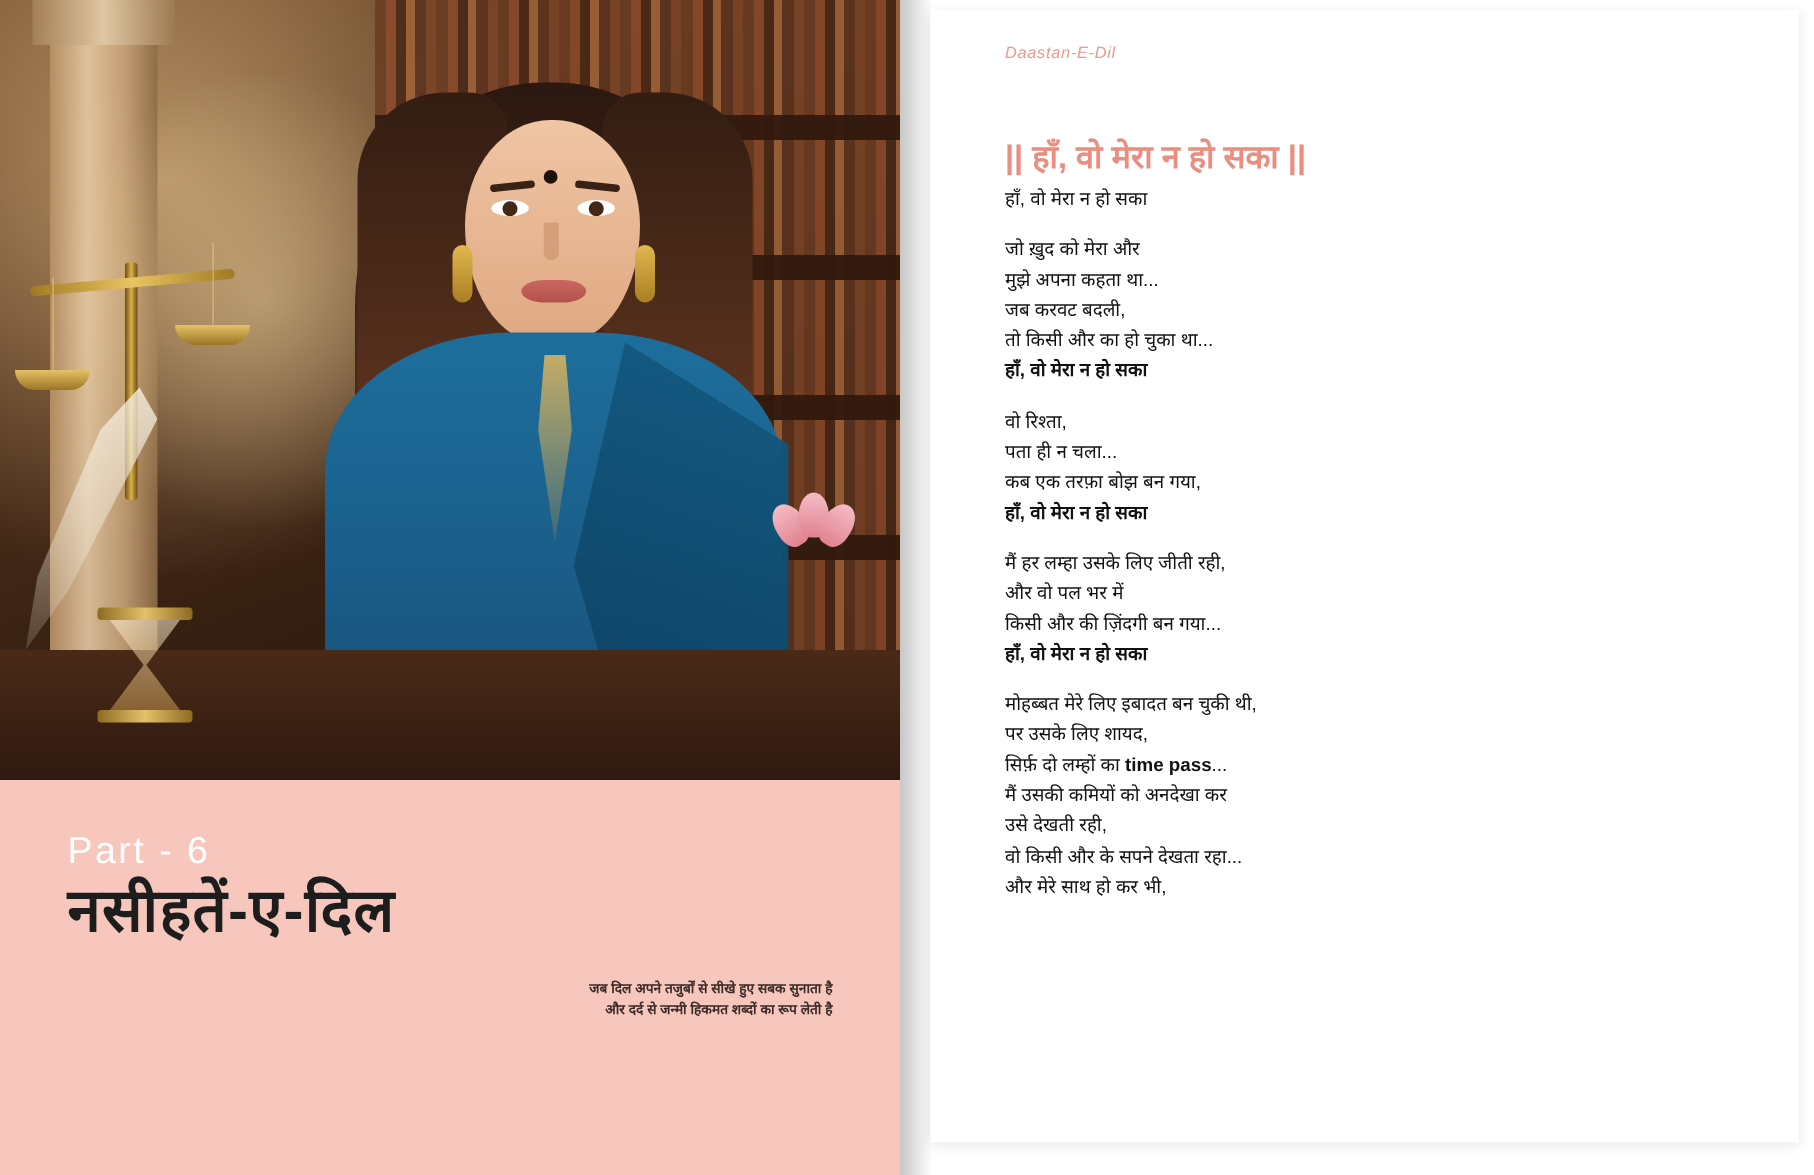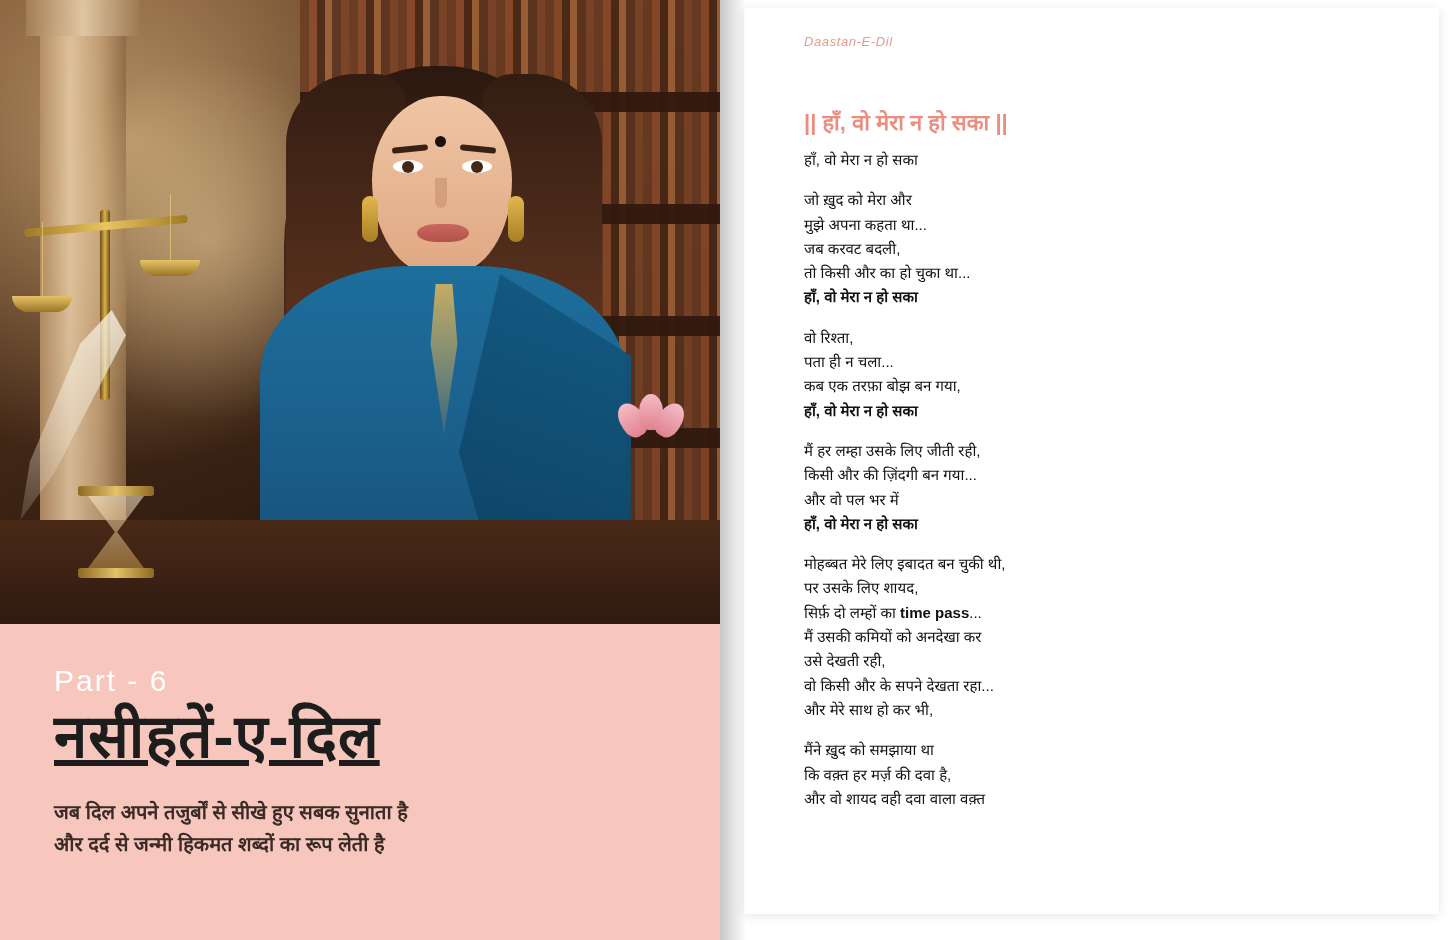--- a/index.html
+++ b/index.html
@@ -199,34 +199,34 @@
     box-sizing: border-box;
   }
   .cover-part {
     font-size: 30px;
     color: #ffffff;
     letter-spacing: 2px;
     margin: 6px 0 0 0;
     font-weight: 400;
   }
   .cover-title {
-    font-size: 60px;
+    font-size: 48px;
     color: #1d1d1d;
     font-weight: 700;
     margin: 6px 0 0 0;
     letter-spacing: 1px;
     line-height: 1.1;
-    text-decoration: underline;
   }
   .cover-sub {
     margin-top: 26px;
-    font-size: 20px;
+    font-size: 11px;
     color: #3a2b27;
     font-weight: 700;
     line-height: 1.6;
+    text-align: right;
   }
 
   
   .right-page {
     position: relative;
     width: 731px;
     height: 940px;
     background: #ffffff;
     box-sizing: border-box;
   }
@@ -247,21 +247,21 @@
     left: 84px; top: 34px;
     font-size: 13px;
     color: #e79a8f;
     font-style: italic;
     letter-spacing: 0.6px;
     text-align: right;
   }
   .poem-title {
     position: absolute;
     left: 84px; top: 106px;
-    font-size: 22px;
+    font-size: 26px;
     font-weight: 700;
     color: #e98e80;
   }
   .col-left {
     position: absolute;
     left: 84px; top: 148px; width: 330px;
     font-size: 15px;
     color: #111111;
     line-height: 1.62;
   }
@@ -354,34 +354,29 @@
           <span class="ln refrain">हाँ, वो मेरा न हो सका</span>
         </div>
         <div class="stanza">
           <span class="ln">वो रिश्ता,</span>
           <span class="ln">पता ही न चला...</span>
           <span class="ln">कब एक तरफ़ा बोझ बन गया,</span>
           <span class="ln refrain">हाँ, वो मेरा न हो सका</span>
         </div>
         <div class="stanza">
           <span class="ln">मैं हर लम्हा उसके लिए जीती रही,</span>
+          <span class="ln">और वो पल भर में</span>
           <span class="ln">किसी और की ज़िंदगी बन गया...</span>
-          <span class="ln">और वो पल भर में</span>
           <span class="ln refrain">हाँ, वो मेरा न हो सका</span>
         </div>
         <div class="stanza">
           <span class="ln">मोहब्बत मेरे लिए इबादत बन चुकी थी,</span>
           <span class="ln">पर उसके लिए शायद,</span>
           <span class="ln">सिर्फ़ दो लम्हों का <b class="inline-em">time pass</b>...</span>
           <span class="ln">मैं उसकी कमियों को अनदेखा कर</span>
           <span class="ln">उसे देखती रही,</span>
           <span class="ln">वो किसी और के सपने देखता रहा...</span>
           <span class="ln">और मेरे साथ हो कर भी,</span>
         </div>
-        <div class="stanza">
-          <span class="ln">मैंने ख़ुद को समझाया था</span>
-          <span class="ln">कि वक़्त हर मर्ज़ की दवा है,</span>
-          <span class="ln">और वो शायद वही दवा वाला वक़्त</span>
-        </div>
       </div>
 
   </div>
 </div>
 
 </body></html>

